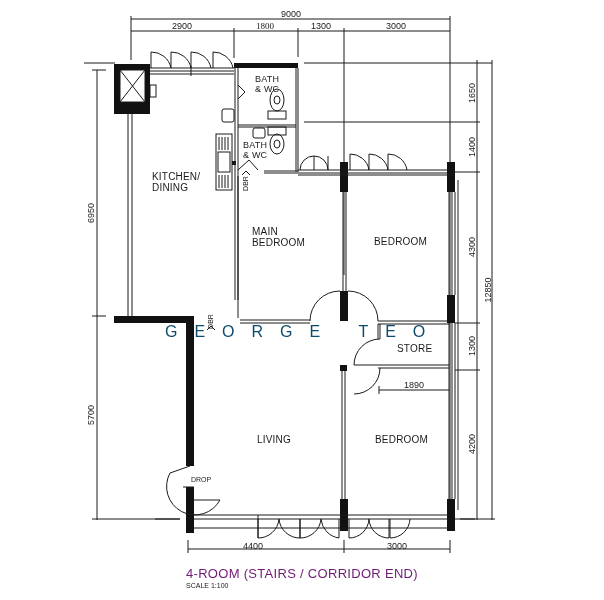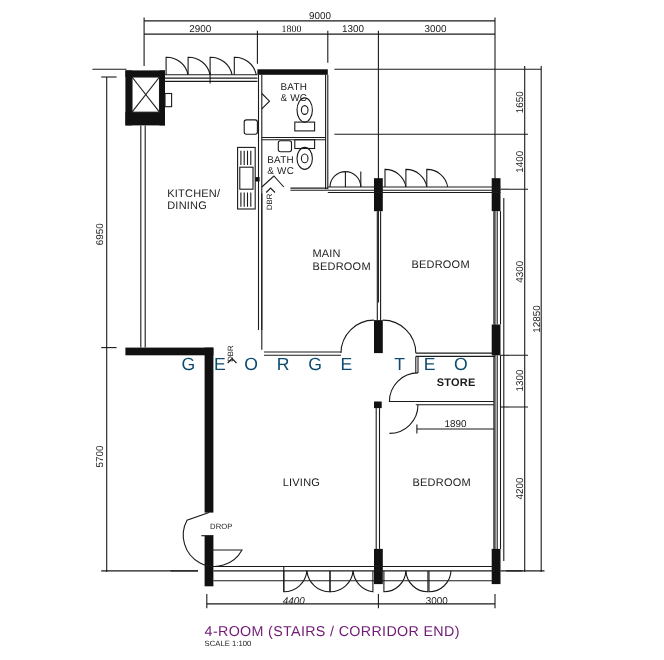--- a/index.html
+++ b/index.html
@@ -209,38 +209,38 @@
 </svg>
 
 <div class="wm">GEORGE TEO</div>
 
 <div class="lbl" style="left:152px;top:171px;">KITCHEN/
 DINING</div>
 <div class="lbl" style="left:255px;top:74px;font-size:9px;line-height:10px;">BATH
 &amp; WC</div>
 <div class="lbl" style="left:243px;top:140px;font-size:9px;line-height:10px;">BATH
 &amp; WC</div>
-<div class="lbl" style="left:284px;top:226px;">MAIN
+<div class="lbl" style="left:252px;top:226px;">MAIN
 BEDROOM</div>
 <div class="lbl" style="left:374px;top:236px;">BEDROOM</div>
-<div class="lbl" style="left:397px;top:343px;font-weight:bold;">STORE</div>
+<div class="lbl" style="left:397px;top:343px;">STORE</div>
 <div class="lbl" style="left:257px;top:434px;">LIVING</div>
 <div class="lbl" style="left:375px;top:434px;">BEDROOM</div>
 
 <div class="door-tag dimv" style="left:238px;top:180px;">DBR</div>
 <div class="door-tag dimv" style="left:203px;top:318px;">DBR</div>
 <div class="door-tag" style="left:191px;top:476px;">DROP</div>
 
 <div class="dim" style="left:281px;top:9px;">9000</div>
 <div class="dim" style="left:172px;top:21px;">2900</div>
 <div class="dim" style="left:256px;top:21px;font-family:Liberation Serif, serif;">1800</div>
 <div class="dim" style="left:311px;top:21px;">1300</div>
 <div class="dim" style="left:386px;top:21px;">3000</div>
 
-<div class="dim" style="left:257px;top:541px;font-style:italic;">4400</div>
+<div class="dim" style="left:243px;top:541px;">4400</div>
 <div class="dim" style="left:387px;top:541px;">3000</div>
 
 <div class="dim dimv" style="left:81px;top:208px;">6950</div>
 <div class="dim dimv" style="left:81px;top:410px;">5700</div>
 
 <div class="dim dimv" style="left:462px;top:88px;">1650</div>
 <div class="dim dimv" style="left:462px;top:142px;">1400</div>
 <div class="dim dimv" style="left:462px;top:242px;">4300</div>
 <div class="dim dimv" style="left:462px;top:341px;">1300</div>
 <div class="dim dimv" style="left:462px;top:439px;">4200</div>

